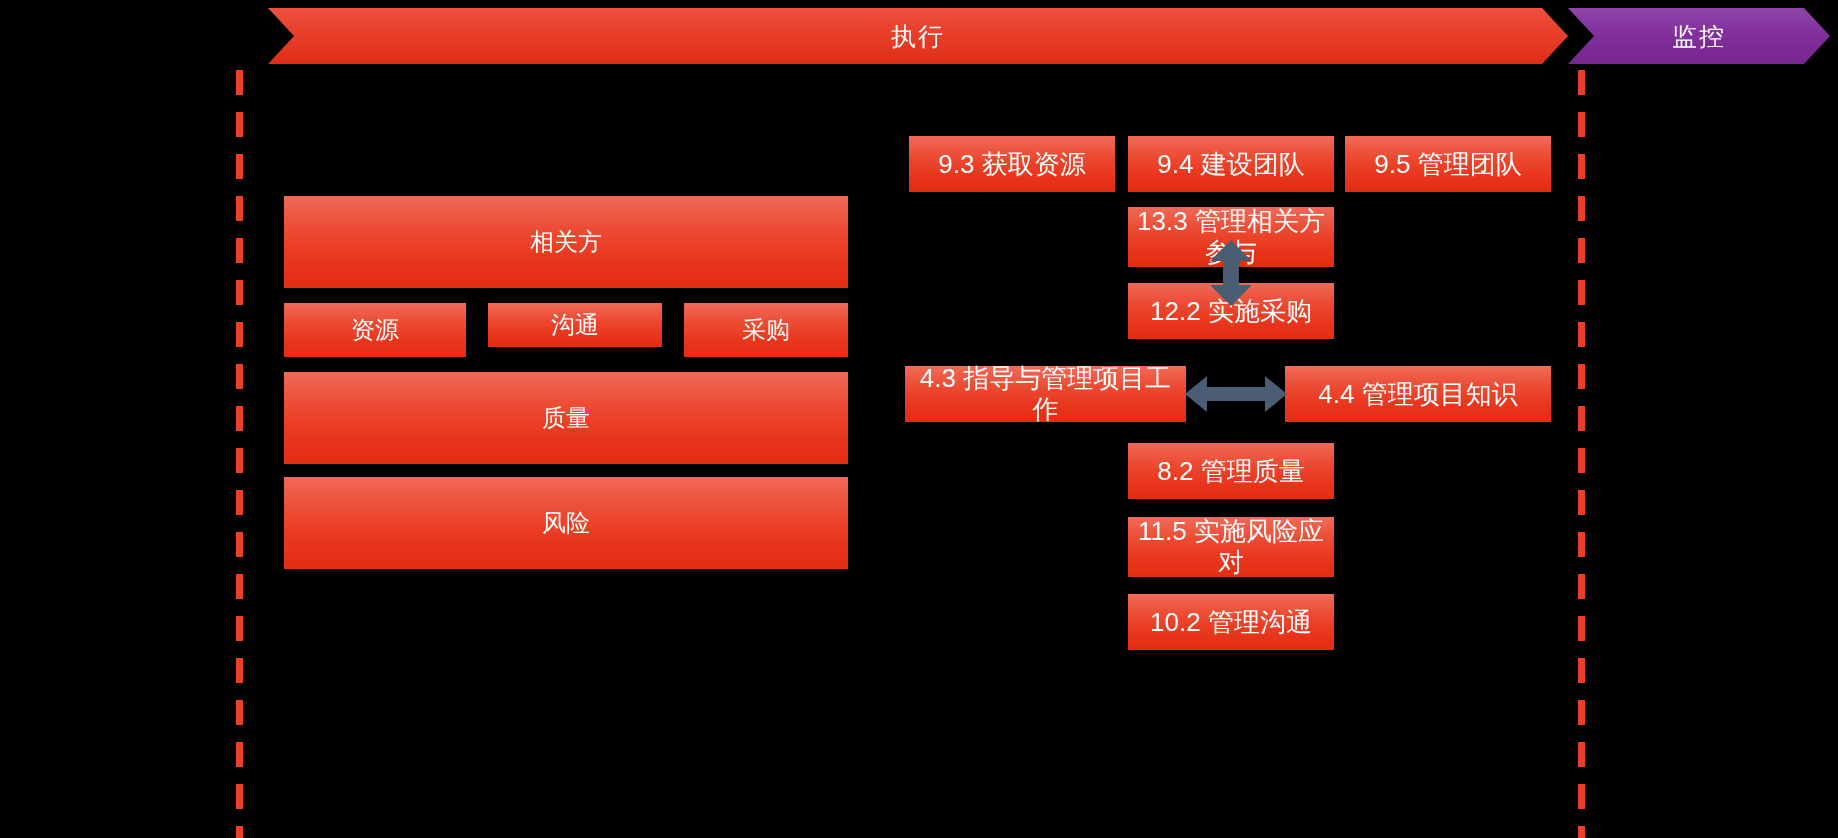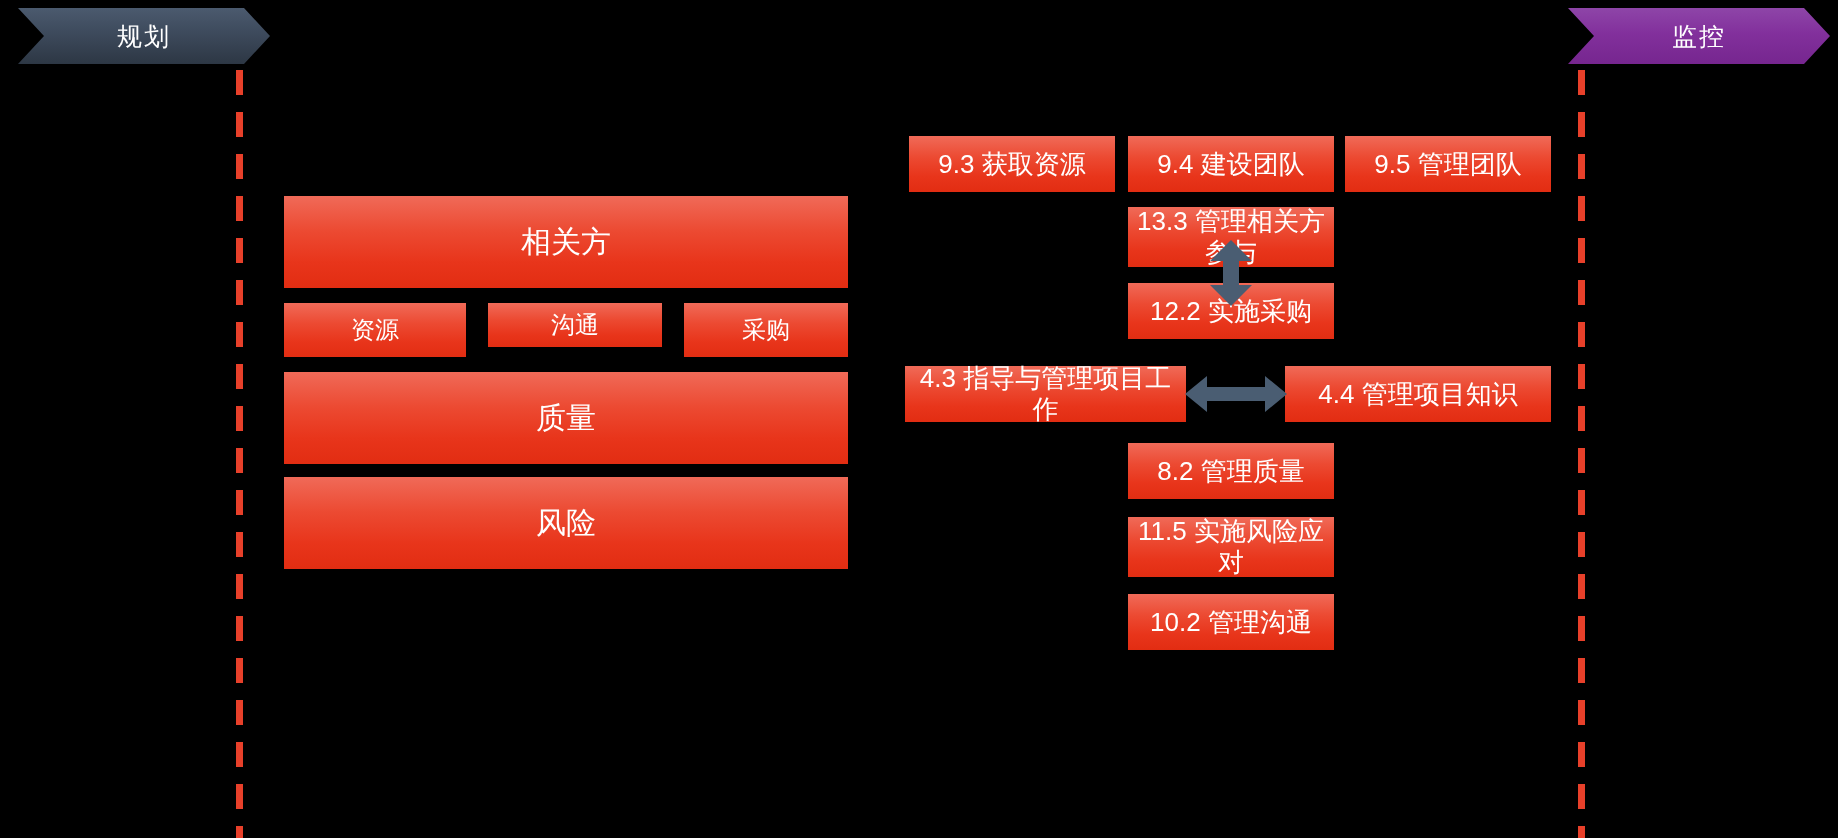--- a/index.html
+++ b/index.html
@@ -80,21 +80,21 @@
     text-align: center;
     color: #ffffff;
     background: linear-gradient(180deg, #f06a58 0%, #ec4a32 38%, #e8351b 72%, #e22d12 100%);
     box-shadow: 0 1px 2px rgba(0,0,0,0.55);
     line-height: 1.18;
     box-sizing: border-box;
     padding: 2px 8px;
   }
 
   
-  .ka-big   { font-size: 30px; }
+  .ka-big   { font-size: 24px; }
   .ka-small { font-size: 24px; }
 
   #ka-stakeholder { left: 284px; top: 196px; width: 564px; height: 92px; }
   #ka-resource    { left: 284px; top: 303px; width: 182px; height: 54px; text-align: center; }
   #ka-comm        { left: 488px; top: 303px; width: 174px; height: 44px; }
   #ka-procure     { left: 684px; top: 303px; width: 164px; height: 54px; font-family: Liberation Serif, serif; }
   #ka-quality     { left: 284px; top: 372px; width: 564px; height: 92px; }
   #ka-risk        { left: 284px; top: 477px; width: 564px; height: 92px; }
 
   
@@ -125,22 +125,22 @@
     top: 376px;
     width: 102px;
     height: 36px;
   }
   .arrow-v svg, .arrow-h svg { display: block; }
 </style>
 </head>
 <body>
 
 <div class="phase-band">
-  <div class="chevron chev-plan first">
-    <span>规划</span>
+  <div class="chevron chev-exec">
+    <span>执行</span>
   </div>
   <div class="chevron chev-monitor">
     <span>监控</span>
   </div>
 </div>
 
 <div class="dash-line dash-left"></div>
 <div class="dash-line dash-right"></div>
 
 <div class="rbox ka-big" id="ka-stakeholder">

